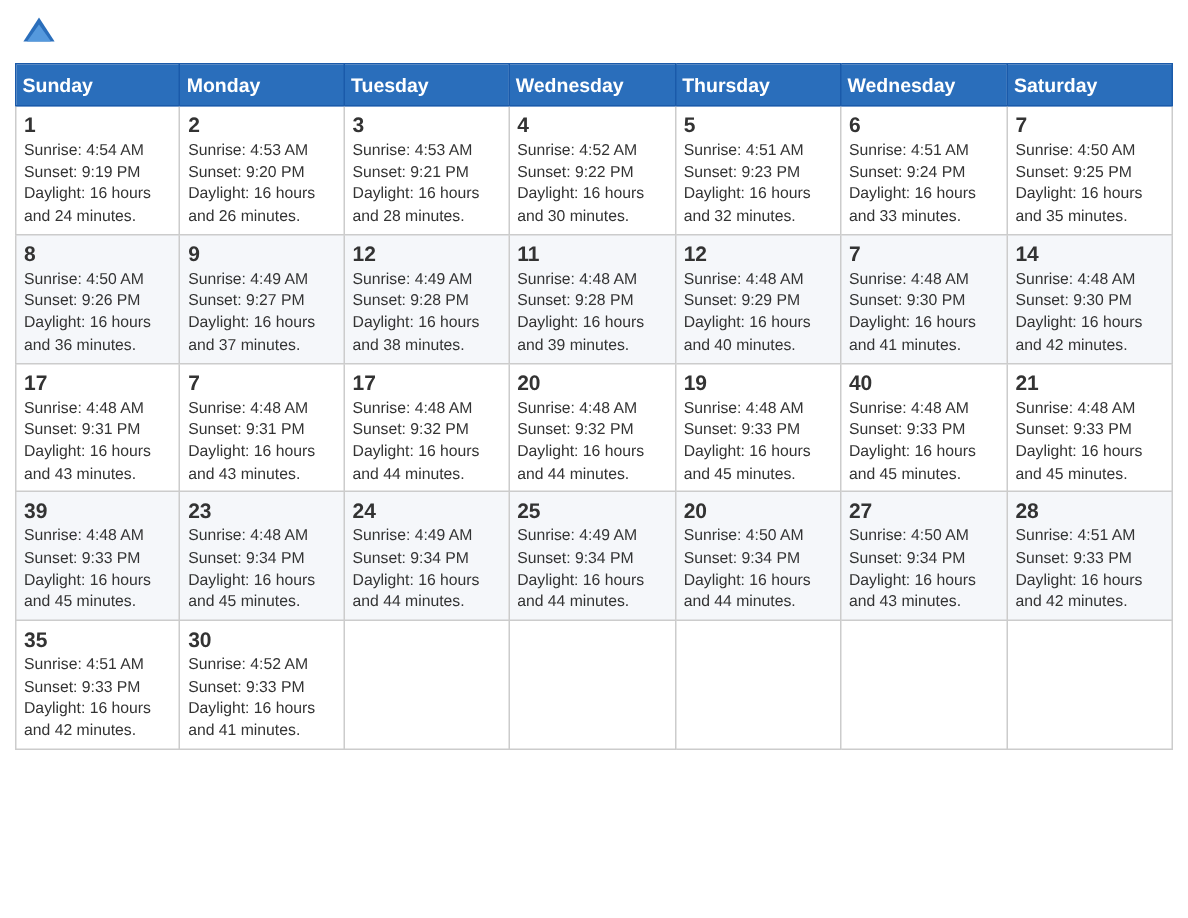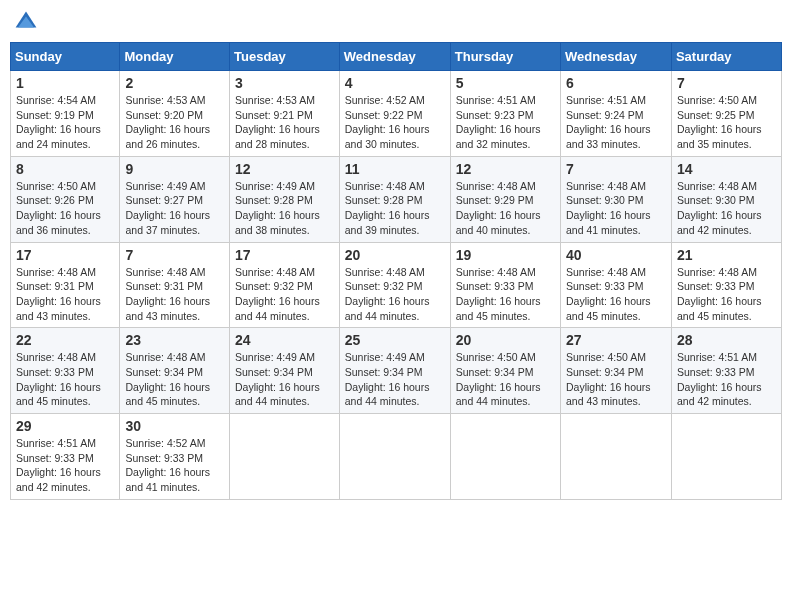--- a/index.html
+++ b/index.html
@@ -214,21 +214,21 @@
           <span class="day-number">40</span>
           <div class="day-info">Sunrise: 4:48 AM<br>Sunset: 9:33 PM<br>Daylight: 16 hours and 45 minutes.</div>
         </td>
         <td>
           <span class="day-number">21</span>
           <div class="day-info">Sunrise: 4:48 AM<br>Sunset: 9:33 PM<br>Daylight: 16 hours and 45 minutes.</div>
         </td>
       </tr>
       <tr>
         <td>
-          <span class="day-number">22</span>
+          <span class="day-number">39</span>
           <div class="day-info">Sunrise: 4:48 AM<br>Sunset: 9:33 PM<br>Daylight: 16 hours and 45 minutes.</div>
         </td>
         <td>
           <span class="day-number">23</span>
           <div class="day-info">Sunrise: 4:48 AM<br>Sunset: 9:34 PM<br>Daylight: 16 hours and 45 minutes.</div>
         </td>
         <td>
           <span class="day-number">24</span>
           <div class="day-info">Sunrise: 4:49 AM<br>Sunset: 9:34 PM<br>Daylight: 16 hours and 44 minutes.</div>
         </td>
@@ -244,21 +244,21 @@
           <span class="day-number">27</span>
           <div class="day-info">Sunrise: 4:50 AM<br>Sunset: 9:34 PM<br>Daylight: 16 hours and 43 minutes.</div>
         </td>
         <td>
           <span class="day-number">28</span>
           <div class="day-info">Sunrise: 4:51 AM<br>Sunset: 9:33 PM<br>Daylight: 16 hours and 42 minutes.</div>
         </td>
       </tr>
       <tr>
         <td>
-          <span class="day-number">29</span>
+          <span class="day-number">35</span>
           <div class="day-info">Sunrise: 4:51 AM<br>Sunset: 9:33 PM<br>Daylight: 16 hours and 42 minutes.</div>
         </td>
         <td>
           <span class="day-number">30</span>
           <div class="day-info">Sunrise: 4:52 AM<br>Sunset: 9:33 PM<br>Daylight: 16 hours and 41 minutes.</div>
         </td>
         <td class="empty-cell"></td>
         <td class="empty-cell"></td>
         <td class="empty-cell"></td>
         <td class="empty-cell"></td>

